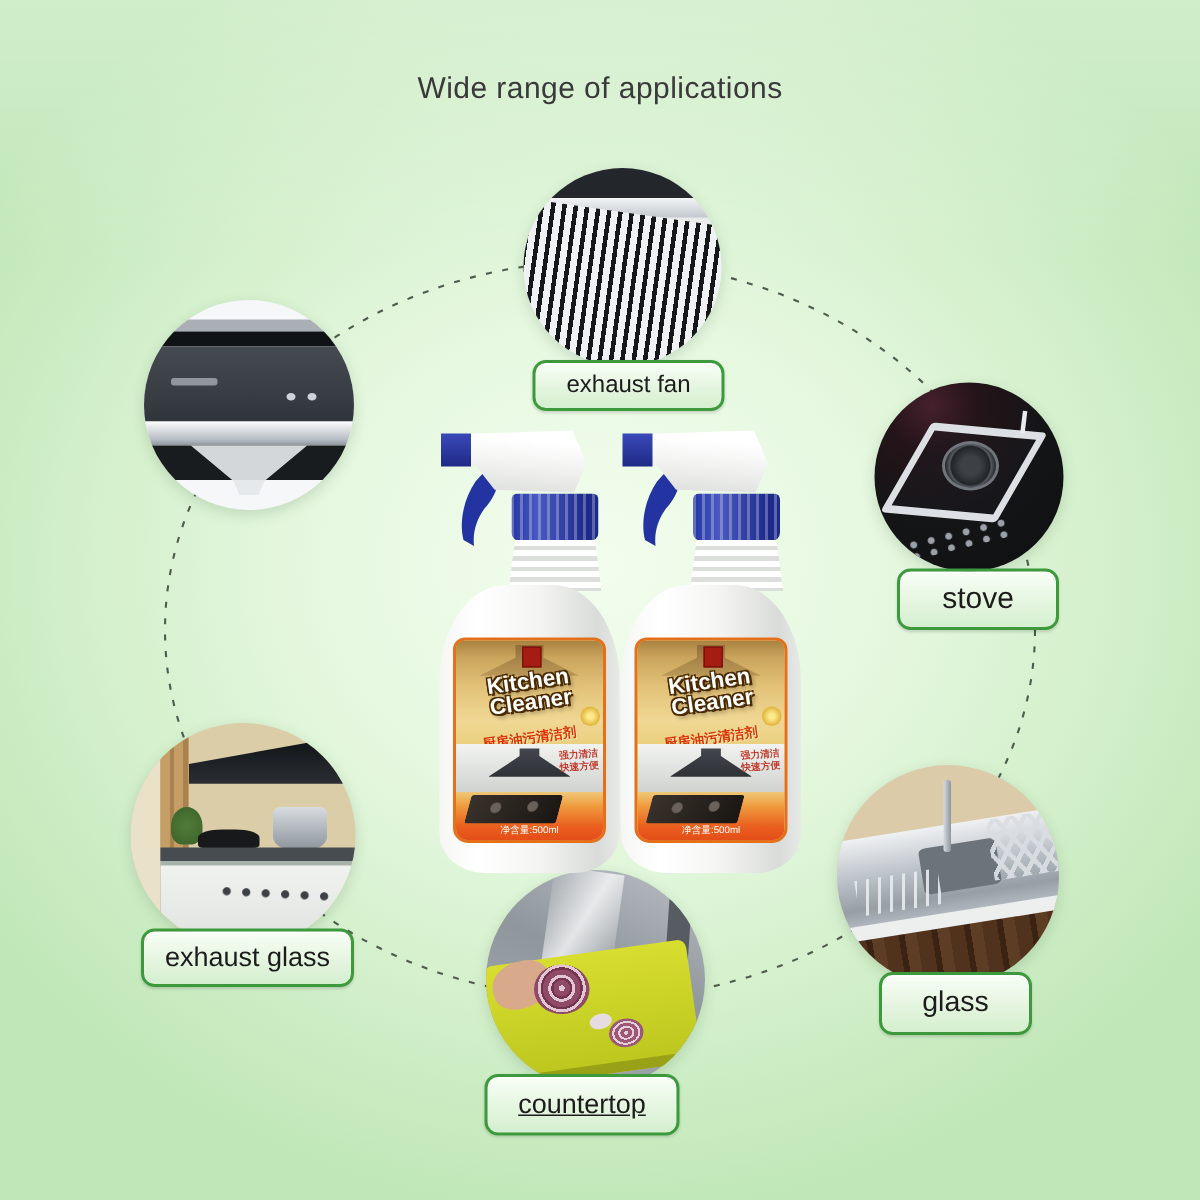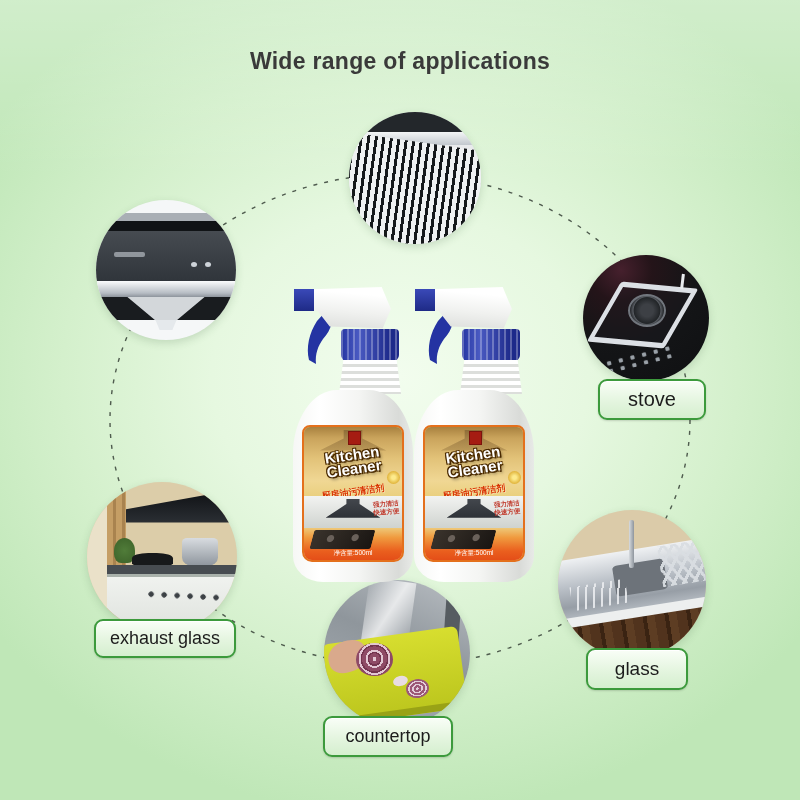--- a/index.html
+++ b/index.html
@@ -1,21 +1,21 @@
 <!DOCTYPE html>
 <html><head>
 <meta charset="utf-8">
 <style>
   html,body{margin:0;padding:0;background:#fff;font-family:"Liberation Sans",sans-serif;}
   .stage{position:relative;width:800px;height:800px;margin:0 auto;overflow:hidden;
     background:
       linear-gradient(180deg, rgba(255,255,255,.28) 0%, rgba(255,255,255,0) 22%),
       radial-gradient(ellipse 62% 55% at 50% 47%, #f2fdee 0%, #e6f8e0 38%, #d4f0cc 68%, #bfe7b7 100%);
   }
-  .title{position:absolute;left:0;right:0;top:48px;text-align:center;font-size:23px;color:#3a3a3a;letter-spacing:.3px;font-weight:bold;}
+  .title{position:absolute;left:0;right:0;top:48px;text-align:center;font-size:20px;color:#3a3a3a;letter-spacing:.3px;}
   .ring{position:absolute;left:0;top:0;z-index:1;}
 
   
   .photo{position:absolute;border-radius:50%;overflow:hidden;z-index:2;box-shadow:0 3px 9px rgba(50,90,50,.18);}
   .photo *{position:absolute;}
 
   #ph-ef{left:349px;top:112px;width:132px;height:132px;background:#e8eaec;}
   .ef-top{left:0;top:0;width:100%;height:15%;background:#23272b;}
   .ef-band{left:0;top:15%;width:100%;height:10%;background:linear-gradient(180deg,#f3f5f6,#c2c8ce);}
   .ef-stripes{left:-15%;top:23%;width:130%;height:88%;background:repeating-linear-gradient(90deg,#15181b 0 3px,#eff1f2 3px 7.5px);transform:rotate(8deg);}
@@ -90,21 +90,21 @@
   
   .tag{position:absolute;z-index:3;display:flex;align-items:center;justify-content:center;
     border:2px solid #3c9a3c;border-radius:9px;color:#1c1c1c;
     background:linear-gradient(180deg,#f9fef7 0%,#e4f5df 55%,#d5efcf 100%);
     box-shadow:0 1px 2px rgba(0,0,0,.15), inset 0 1px 0 #ffffff;}
   #tag-ef{left:355px;top:240px;width:124px;height:30px;font-size:16px;}
   #tag-rh{left:103px;top:337px;width:126px;height:32px;font-size:17px;}
   #tag-st{left:598px;top:379px;width:104px;height:37px;font-size:20px;}
   #tag-kg{left:94px;top:619px;width:138px;height:35px;font-size:18px;}
   #tag-sk{left:586px;top:648px;width:98px;height:38px;font-size:19px;}
-  #tag-ct{left:323px;top:716px;width:126px;height:37px;font-size:18px;}
+  #tag-ct{left:323px;top:716px;width:126px;height:37px;font-size:18px;text-decoration:underline;}
 
   
   .bottle{position:absolute;top:284px;width:124px;height:300px;z-index:4;}
   #bottle-1{left:291px;}
   #bottle-2{left:412px;}
   .bottle *{position:absolute;}
   .nozzle{left:3px;top:5px;width:20px;height:22px;z-index:3;
     background:linear-gradient(180deg,#3a49b8,#1e2a86);}
   .head{left:2px;top:2px;width:102px;height:46px;z-index:2;
     clip-path:polygon(3% 8%,87% 2%,96% 50%,88% 92%,36% 88%,24% 54%,4% 52%);
@@ -212,20 +212,21 @@
   <div class="photo" id="ph-ct">
     <div class="ct-streak"></div>
     <div class="ct-rightdark"></div>
     <div class="ct-board"></div>
     <div class="ct-hand"></div>
     <div class="ct-onion"></div>
     <div class="ct-slice1"></div>
     <div class="ct-slice2"></div>
   </div>
 
+  <div class="tag" id="tag-ef">exhaust fan</div>
   <div class="tag" id="tag-st">stove</div>
   <div class="tag" id="tag-kg">exhaust glass</div>
   <div class="tag" id="tag-sk">glass</div>
   <div class="tag" id="tag-ct">countertop</div>
 
   <div class="bottle" id="bottle-1">
     <svg class="trigger" viewBox="0 0 30 58">
       <path d="M22,1 C30,9 27,20 18,30 C13,37 10,45 11,55 L4,51 C1,39 4,24 12,12 Z" fill="#2433a2"></path>
     </svg>
     <div class="collar"></div>

